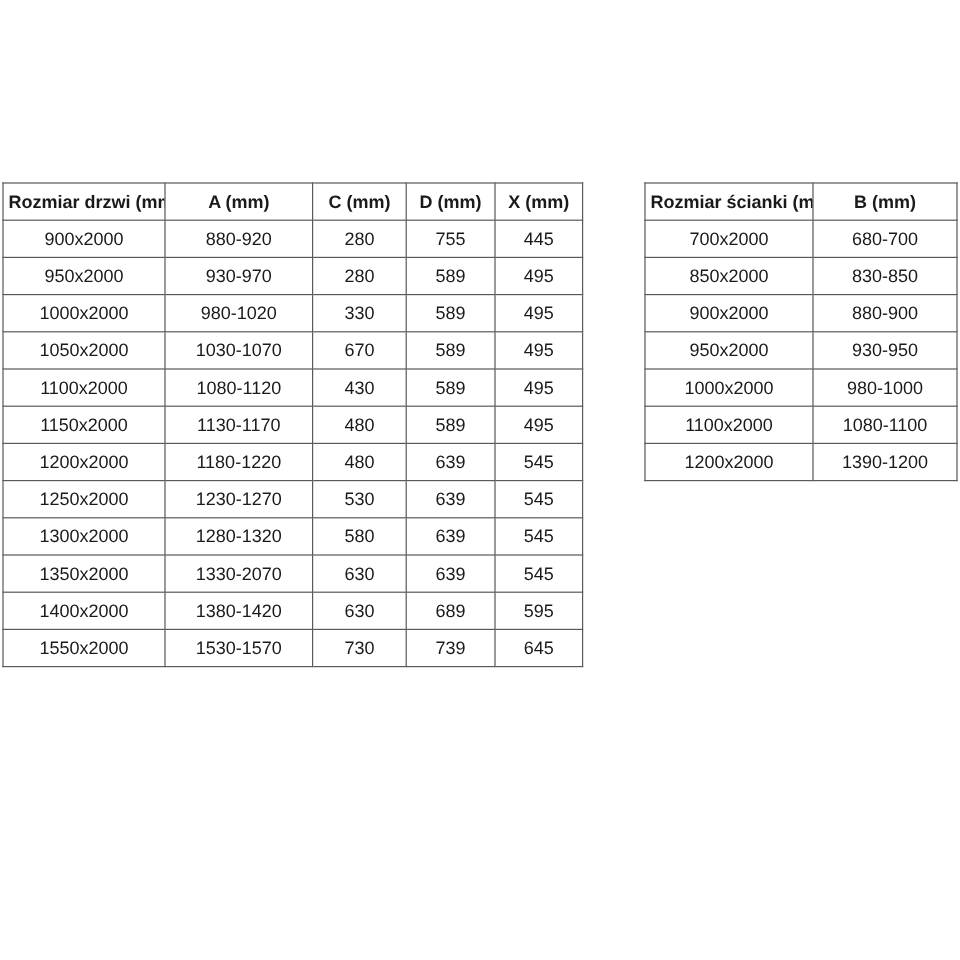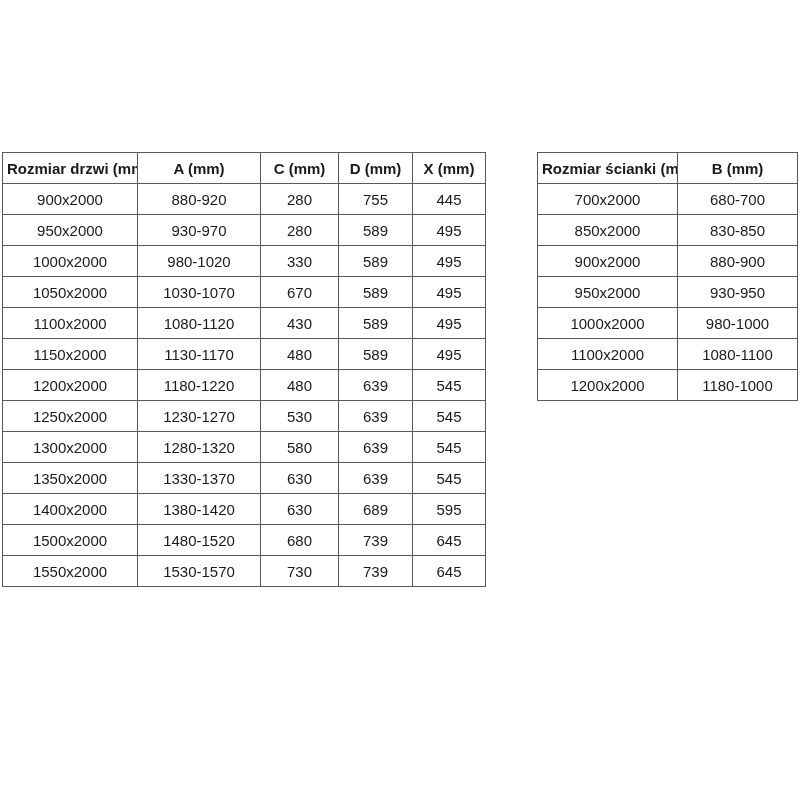--- a/index.html
+++ b/index.html
@@ -132,38 +132,31 @@
         </tr>
         <tr>
           <td>1300x2000</td>
           <td>1280-1320</td>
           <td>580</td>
           <td>639</td>
           <td>545</td>
         </tr>
         <tr>
           <td>1350x2000</td>
-          <td>1330-1370</td>
+          <td>1330-2070</td>
           <td>630</td>
           <td>639</td>
           <td>545</td>
         </tr>
         <tr>
           <td>1400x2000</td>
           <td>1380-1420</td>
           <td>630</td>
           <td>689</td>
           <td>595</td>
-        </tr>
-        <tr>
-          <td>1500x2000</td>
-          <td>1480-1520</td>
-          <td>680</td>
-          <td>739</td>
-          <td>645</td>
         </tr>
         <tr>
           <td>1550x2000</td>
           <td>1530-1570</td>
           <td>730</td>
           <td>739</td>
           <td>645</td>
         </tr>
       </tbody>
     </table>
@@ -199,18 +192,18 @@
         <tr>
           <td>1000x2000</td>
           <td>980-1000</td>
         </tr>
         <tr>
           <td>1100x2000</td>
           <td>1080-1100</td>
         </tr>
         <tr>
           <td>1200x2000</td>
-          <td>1180-1000</td>
+          <td>1390-1200</td>
         </tr>
       </tbody>
     </table>
 
 </div>
 
 </body></html>

